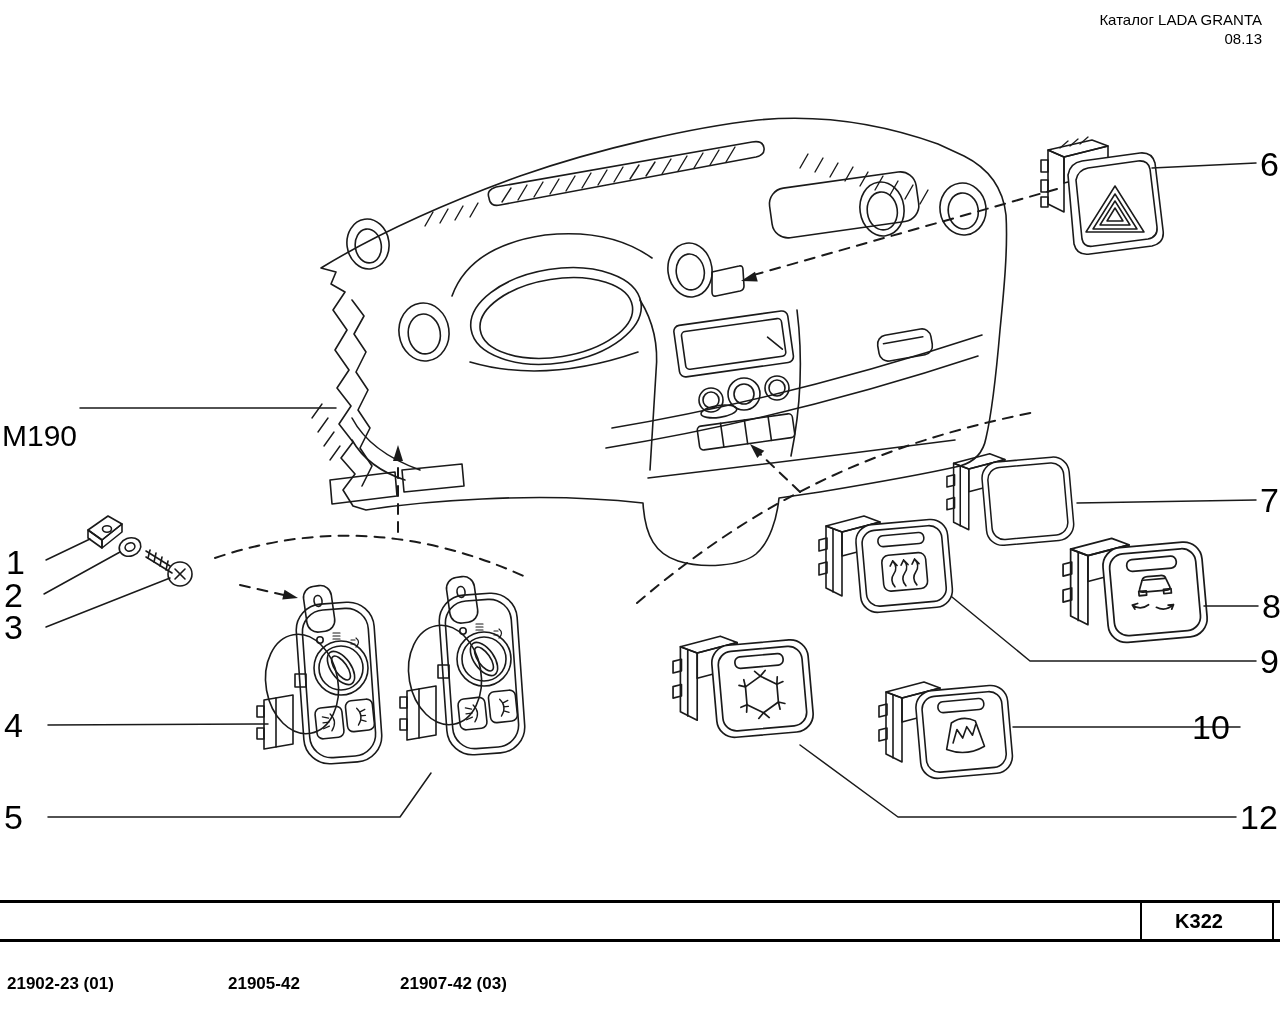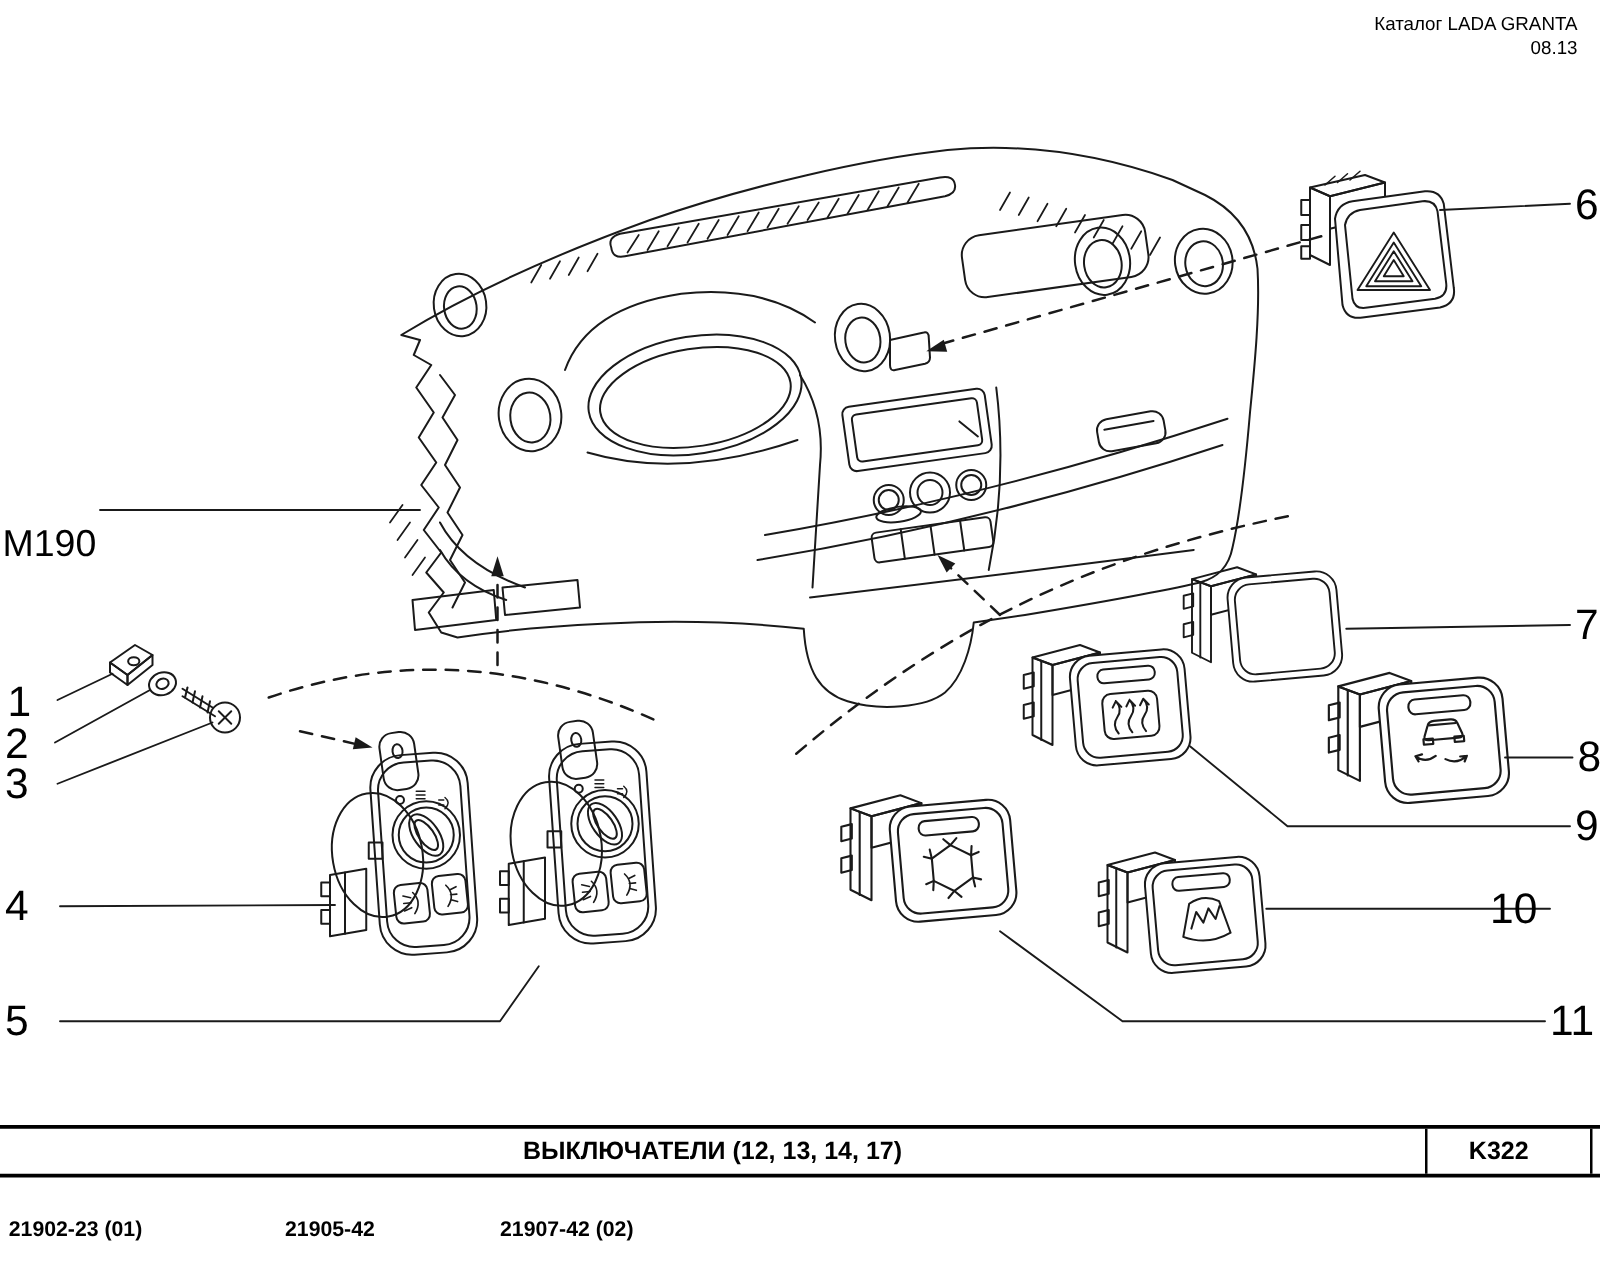--- a/index.html
+++ b/index.html
@@ -356,28 +356,27 @@
   <div class="callout" style="left:6px;top:545px;">1</div>
   <div class="callout" style="left:4px;top:578px;">2</div>
   <div class="callout" style="left:4px;top:610px;">3</div>
   <div class="callout" style="left:4px;top:708px;">4</div>
   <div class="callout" style="left:4px;top:800px;">5</div>
   <div class="callout" style="left:1260px;top:147px;">6</div>
   <div class="callout" style="left:1260px;top:483px;">7</div>
   <div class="callout" style="left:1262px;top:589px;">8</div>
   <div class="callout" style="left:1260px;top:644px;">9</div>
   <div class="callout" style="left:1192px;top:710px;">10</div>
-  <div class="callout" style="left:1240px;top:800px;">11</div>
+  <div class="callout" style="left:1240px;top:800px;">12</div>
 
   <div class="ftable">
-    <div class="cell-title">ВЫКЛЮЧАТЕЛИ (12, 13, 14, 17)</div>
     <div class="vline1"></div>
     <div class="cell-code">K322</div>
     <div class="vline2"></div>
   </div>
 
   <div class="variants">
     <span class="v0">21902-23 (01)</span>
     <span class="v1">21905-42</span>
-    <span class="v2">21907-42 (02)</span>
+    <span class="v2">21907-42 (03)</span>
   </div>
 
 </div>
 
 </body></html>

